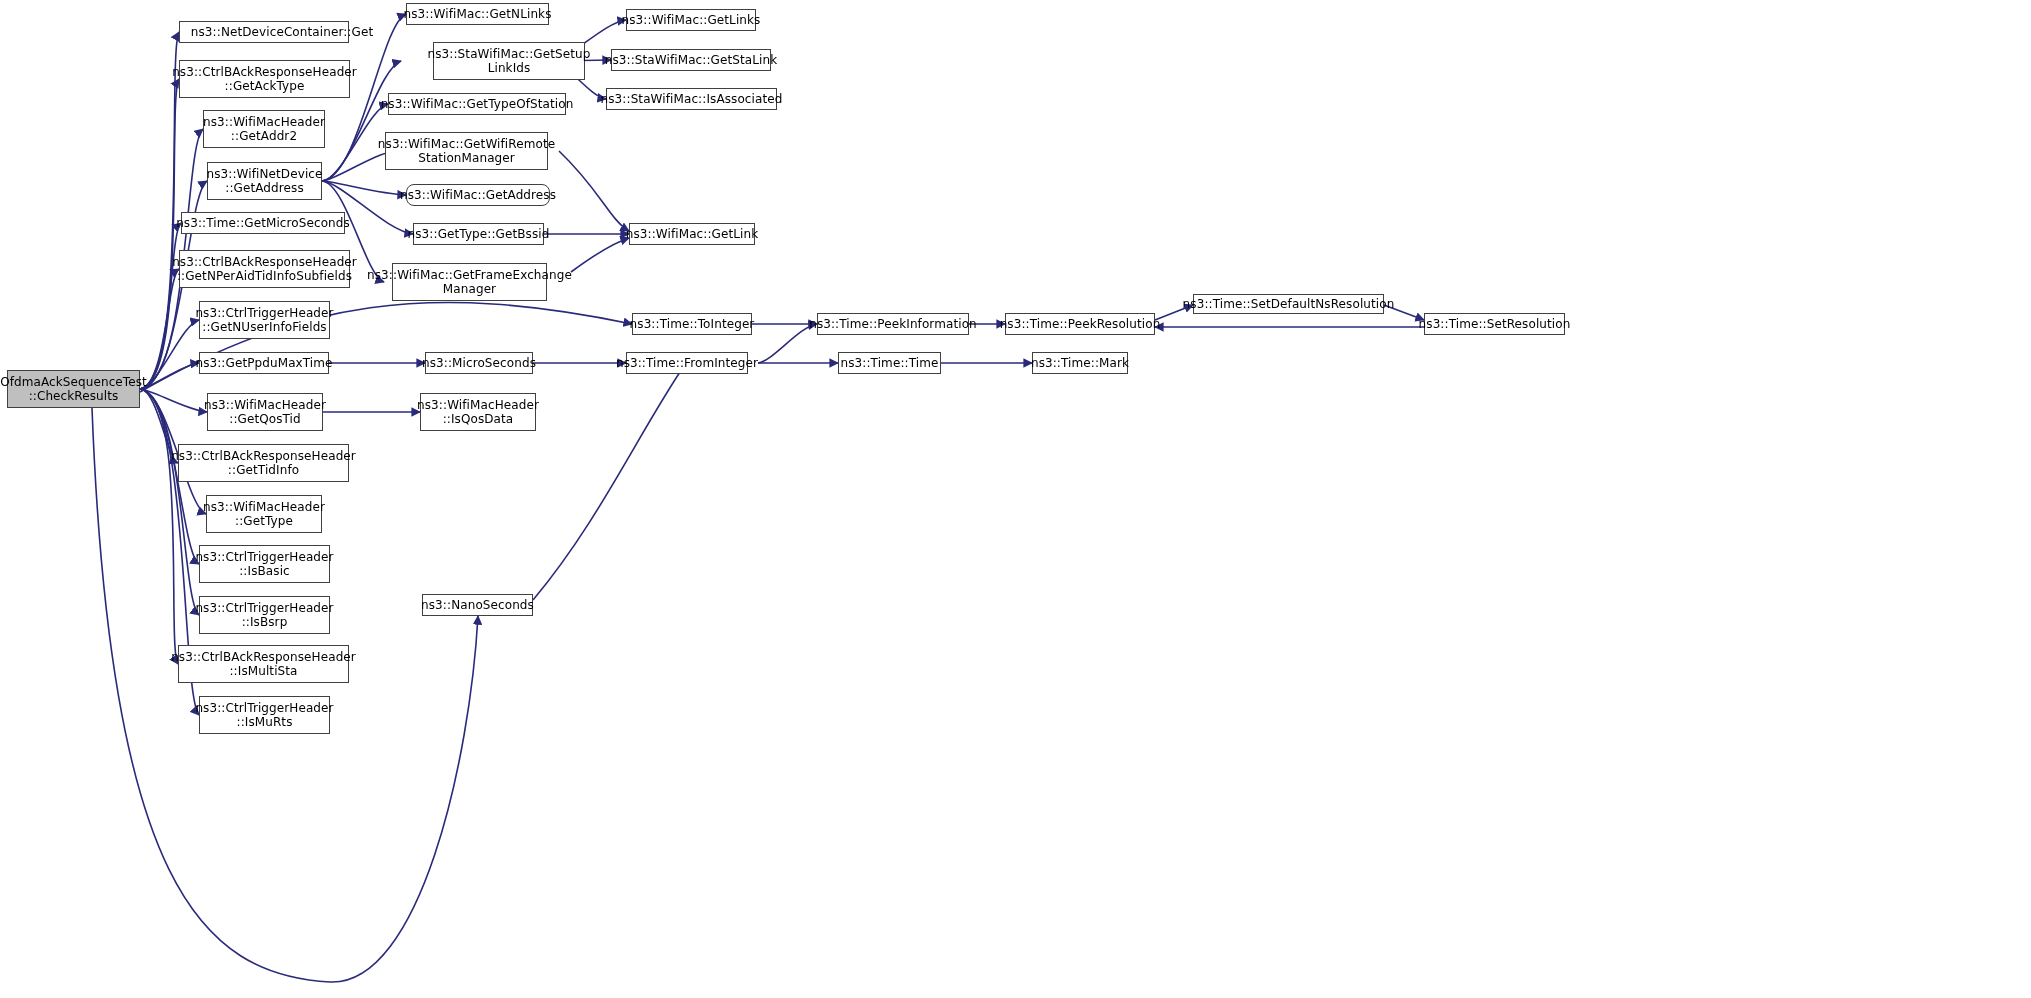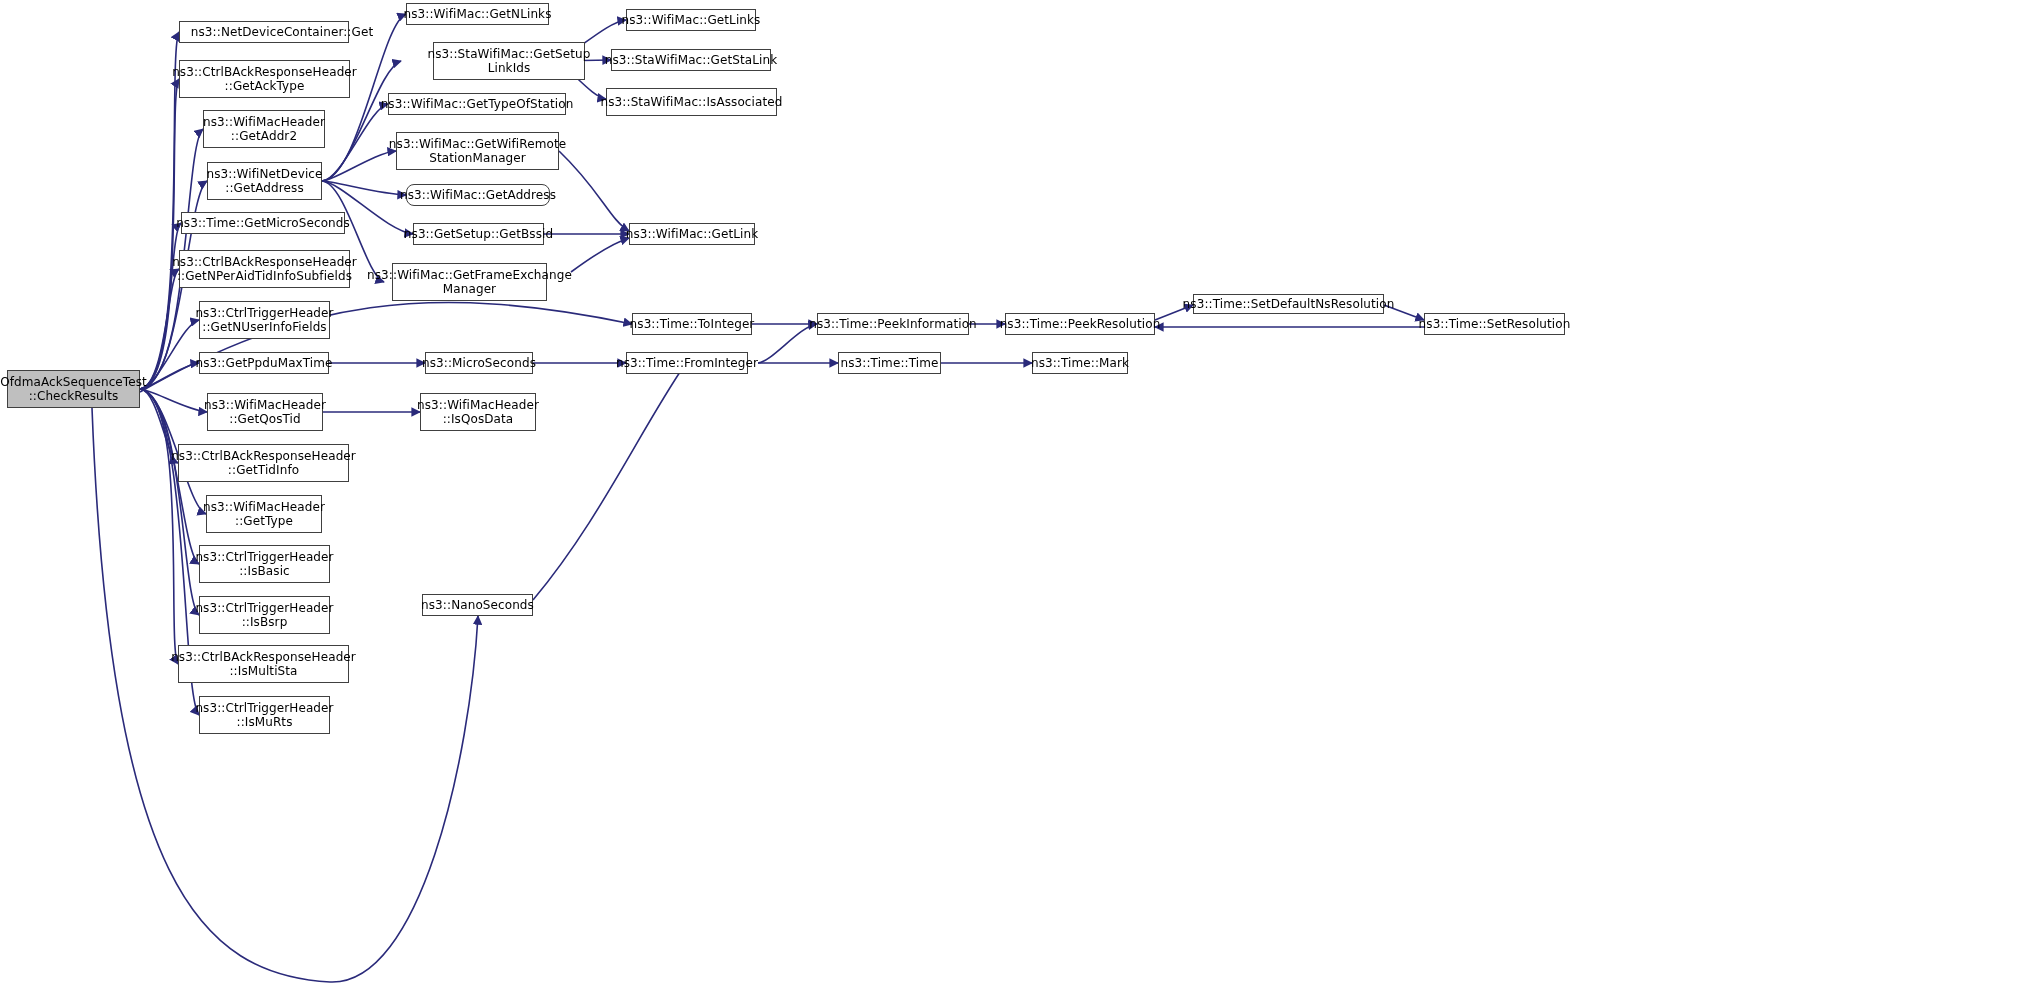--- a/index.html
+++ b/index.html
@@ -127,33 +127,33 @@
       <div class="node" style="left: 199px; top: 596px; width: 131px; height: 38px;"><span>ns3::CtrlTriggerHeader
 ::IsBsrp</span></div>
       <div class="node" style="left: 178px; top: 645px; width: 171px; height: 38px;"><span>ns3::CtrlBAckResponseHeader
 ::IsMultiSta</span></div>
       <div class="node" style="left: 199px; top: 696px; width: 131px; height: 38px;"><span>ns3::CtrlTriggerHeader
 ::IsMuRts</span></div>
       <div class="node" style="left: 406px; top: 3px; width: 143px; height: 22px;"><span>ns3::WifiMac::GetNLinks</span></div>
       <div class="node" style="left: 401px; top: 42px; width: 152px; height: 38px; margin-left: 32px;"><span>ns3::StaWifiMac::GetSetup
 LinkIds</span></div>
       <div class="node" style="left: 388px; top: 93px; width: 178px; height: 22px;"><span>ns3::WifiMac::GetTypeOfStation</span></div>
-      <div class="node" style="left: 396px; top: 132px; width: 163px; height: 38px;"><span>ns3::WifiMac::GetWifiRemote
+      <div class="node" style="left: 385px; top: 132px; width: 163px; height: 38px;"><span>ns3::WifiMac::GetWifiRemote
 StationManager</span></div>
       <div class="node" style="left: 406px; top: 184px; width: 144px; height: 22px; border-radius: 8px;"><span>ns3::WifiMac::GetAddress</span></div>
-      <div class="node" style="left: 413px; top: 223px; width: 131px; height: 22px;"><span>ns3::GetSetup::GetBssid</span></div>
+      <div class="node" style="left: 413px; top: 223px; width: 131px; height: 22px;"><span>ns3::GetType::GetBssid</span></div>
       <div class="node" style="left: 392px; top: 263px; width: 155px; height: 38px;"><span>ns3::WifiMac::GetFrameExchange
 Manager</span></div>
       <div class="node" style="left: 425px; top: 352px; width: 108px; height: 22px;"><span>ns3::MicroSeconds</span></div>
       <div class="node" style="left: 420px; top: 393px; width: 116px; height: 38px;"><span>ns3::WifiMacHeader
 ::IsQosData</span></div>
       <div class="node" style="left: 422px; top: 594px; width: 111px; height: 22px;"><span>ns3::NanoSeconds</span></div>
       <div class="node" style="left: 626px; top: 9px; width: 130px; height: 22px;"><span>ns3::WifiMac::GetLinks</span></div>
       <div class="node" style="left: 611px; top: 49px; width: 160px; height: 22px;"><span>ns3::StaWifiMac::GetStaLink</span></div>
-      <div class="node" style="left: 606px; top: 88px; width: 171px; height: 28px; text-align: center;"><span>ns3::StaWifiMac::IsAssociated</span></div>
+      <div class="node" style="left: 606px; top: 88px; width: 171px; height: 22px; text-align: center;"><span>ns3::StaWifiMac::IsAssociated</span></div>
       <div class="node" style="left: 629px; top: 223px; width: 126px; height: 22px;"><span>ns3::WifiMac::GetLink</span></div>
       <div class="node" style="left: 632px; top: 313px; width: 120px; height: 22px;"><span>ns3::Time::ToInteger</span></div>
       <div class="node" style="left: 626px; top: 352px; width: 122px; height: 22px;"><span>ns3::Time::FromInteger</span></div>
       <div class="node" style="left: 817px; top: 313px; width: 152px; height: 22px;"><span>ns3::Time::PeekInformation</span></div>
       <div class="node" style="left: 838px; top: 352px; width: 103px; height: 22px;"><span>ns3::Time::Time</span></div>
       <div class="node" style="left: 1005px; top: 313px; width: 150px; height: 22px;"><span>ns3::Time::PeekResolution</span></div>
       <div class="node" style="left: 1032px; top: 352px; width: 96px; height: 22px;"><span>ns3::Time::Mark</span></div>
       <div class="node" style="left: 1193px; top: 294px; width: 191px; height: 20px;"><span>ns3::Time::SetDefaultNsResolution</span></div>
       <div class="node" style="left: 1424px; top: 313px; width: 141px; height: 22px;"><span>ns3::Time::SetResolution</span></div>
     </div>

